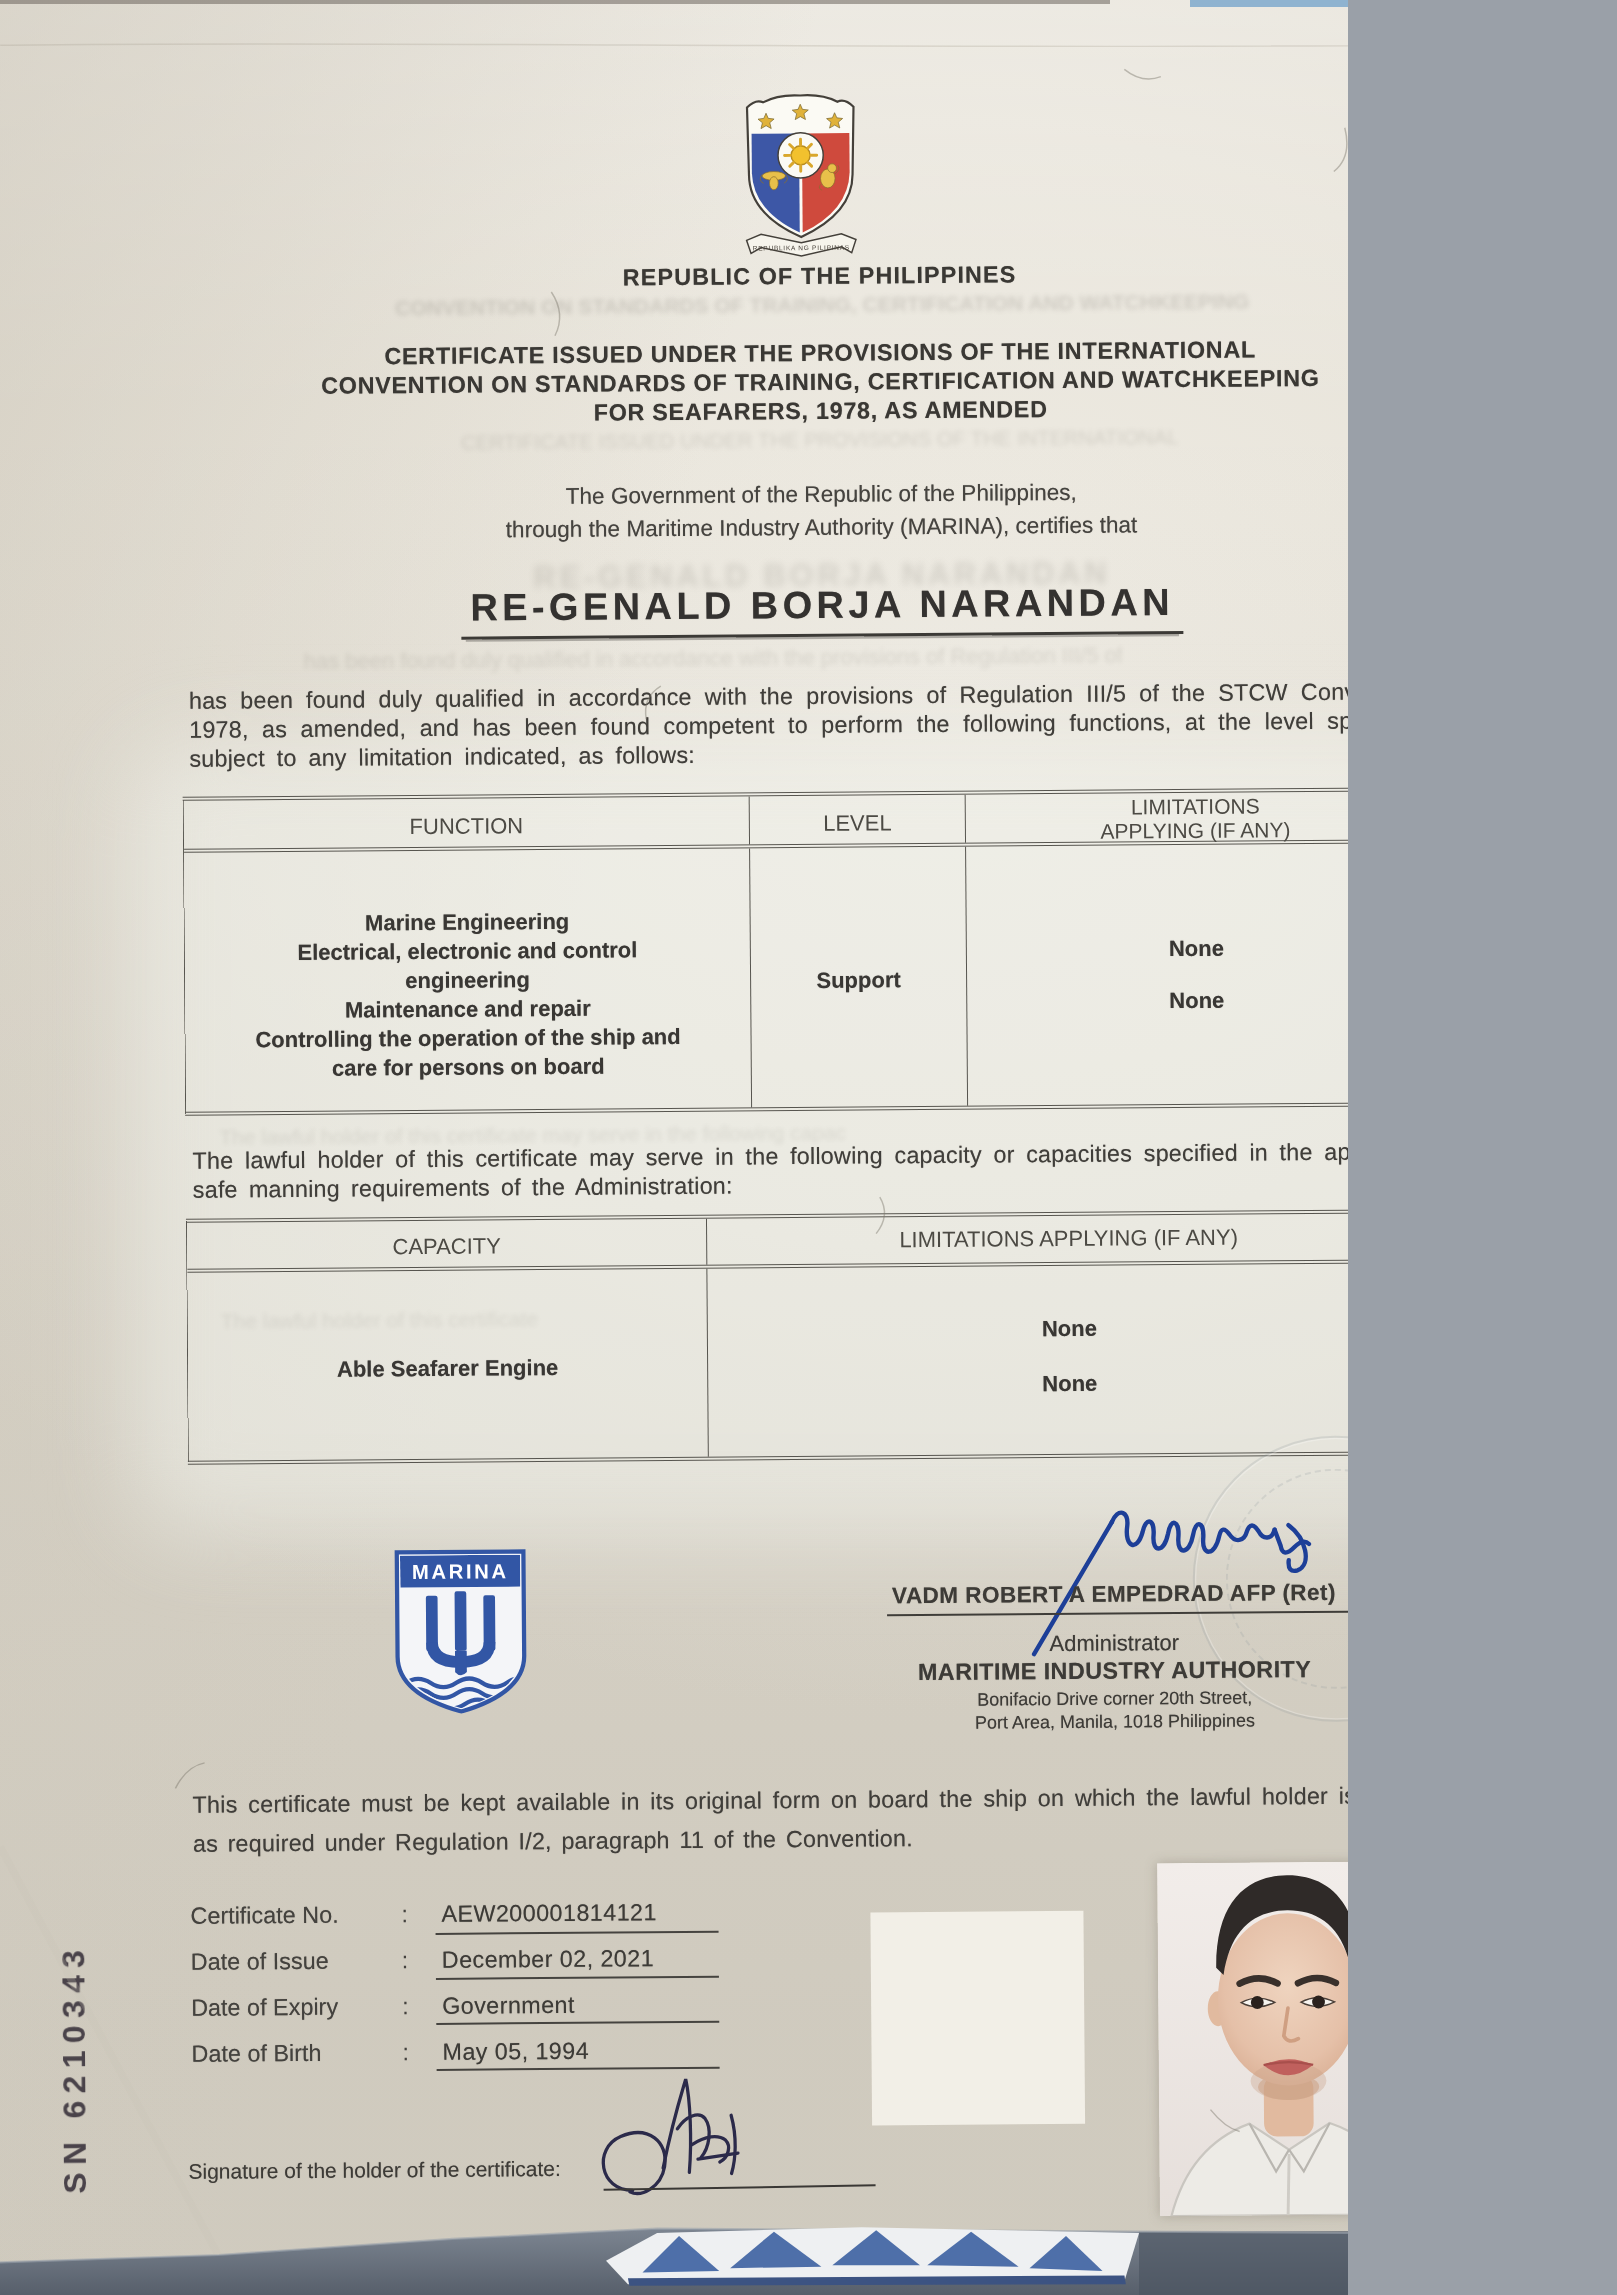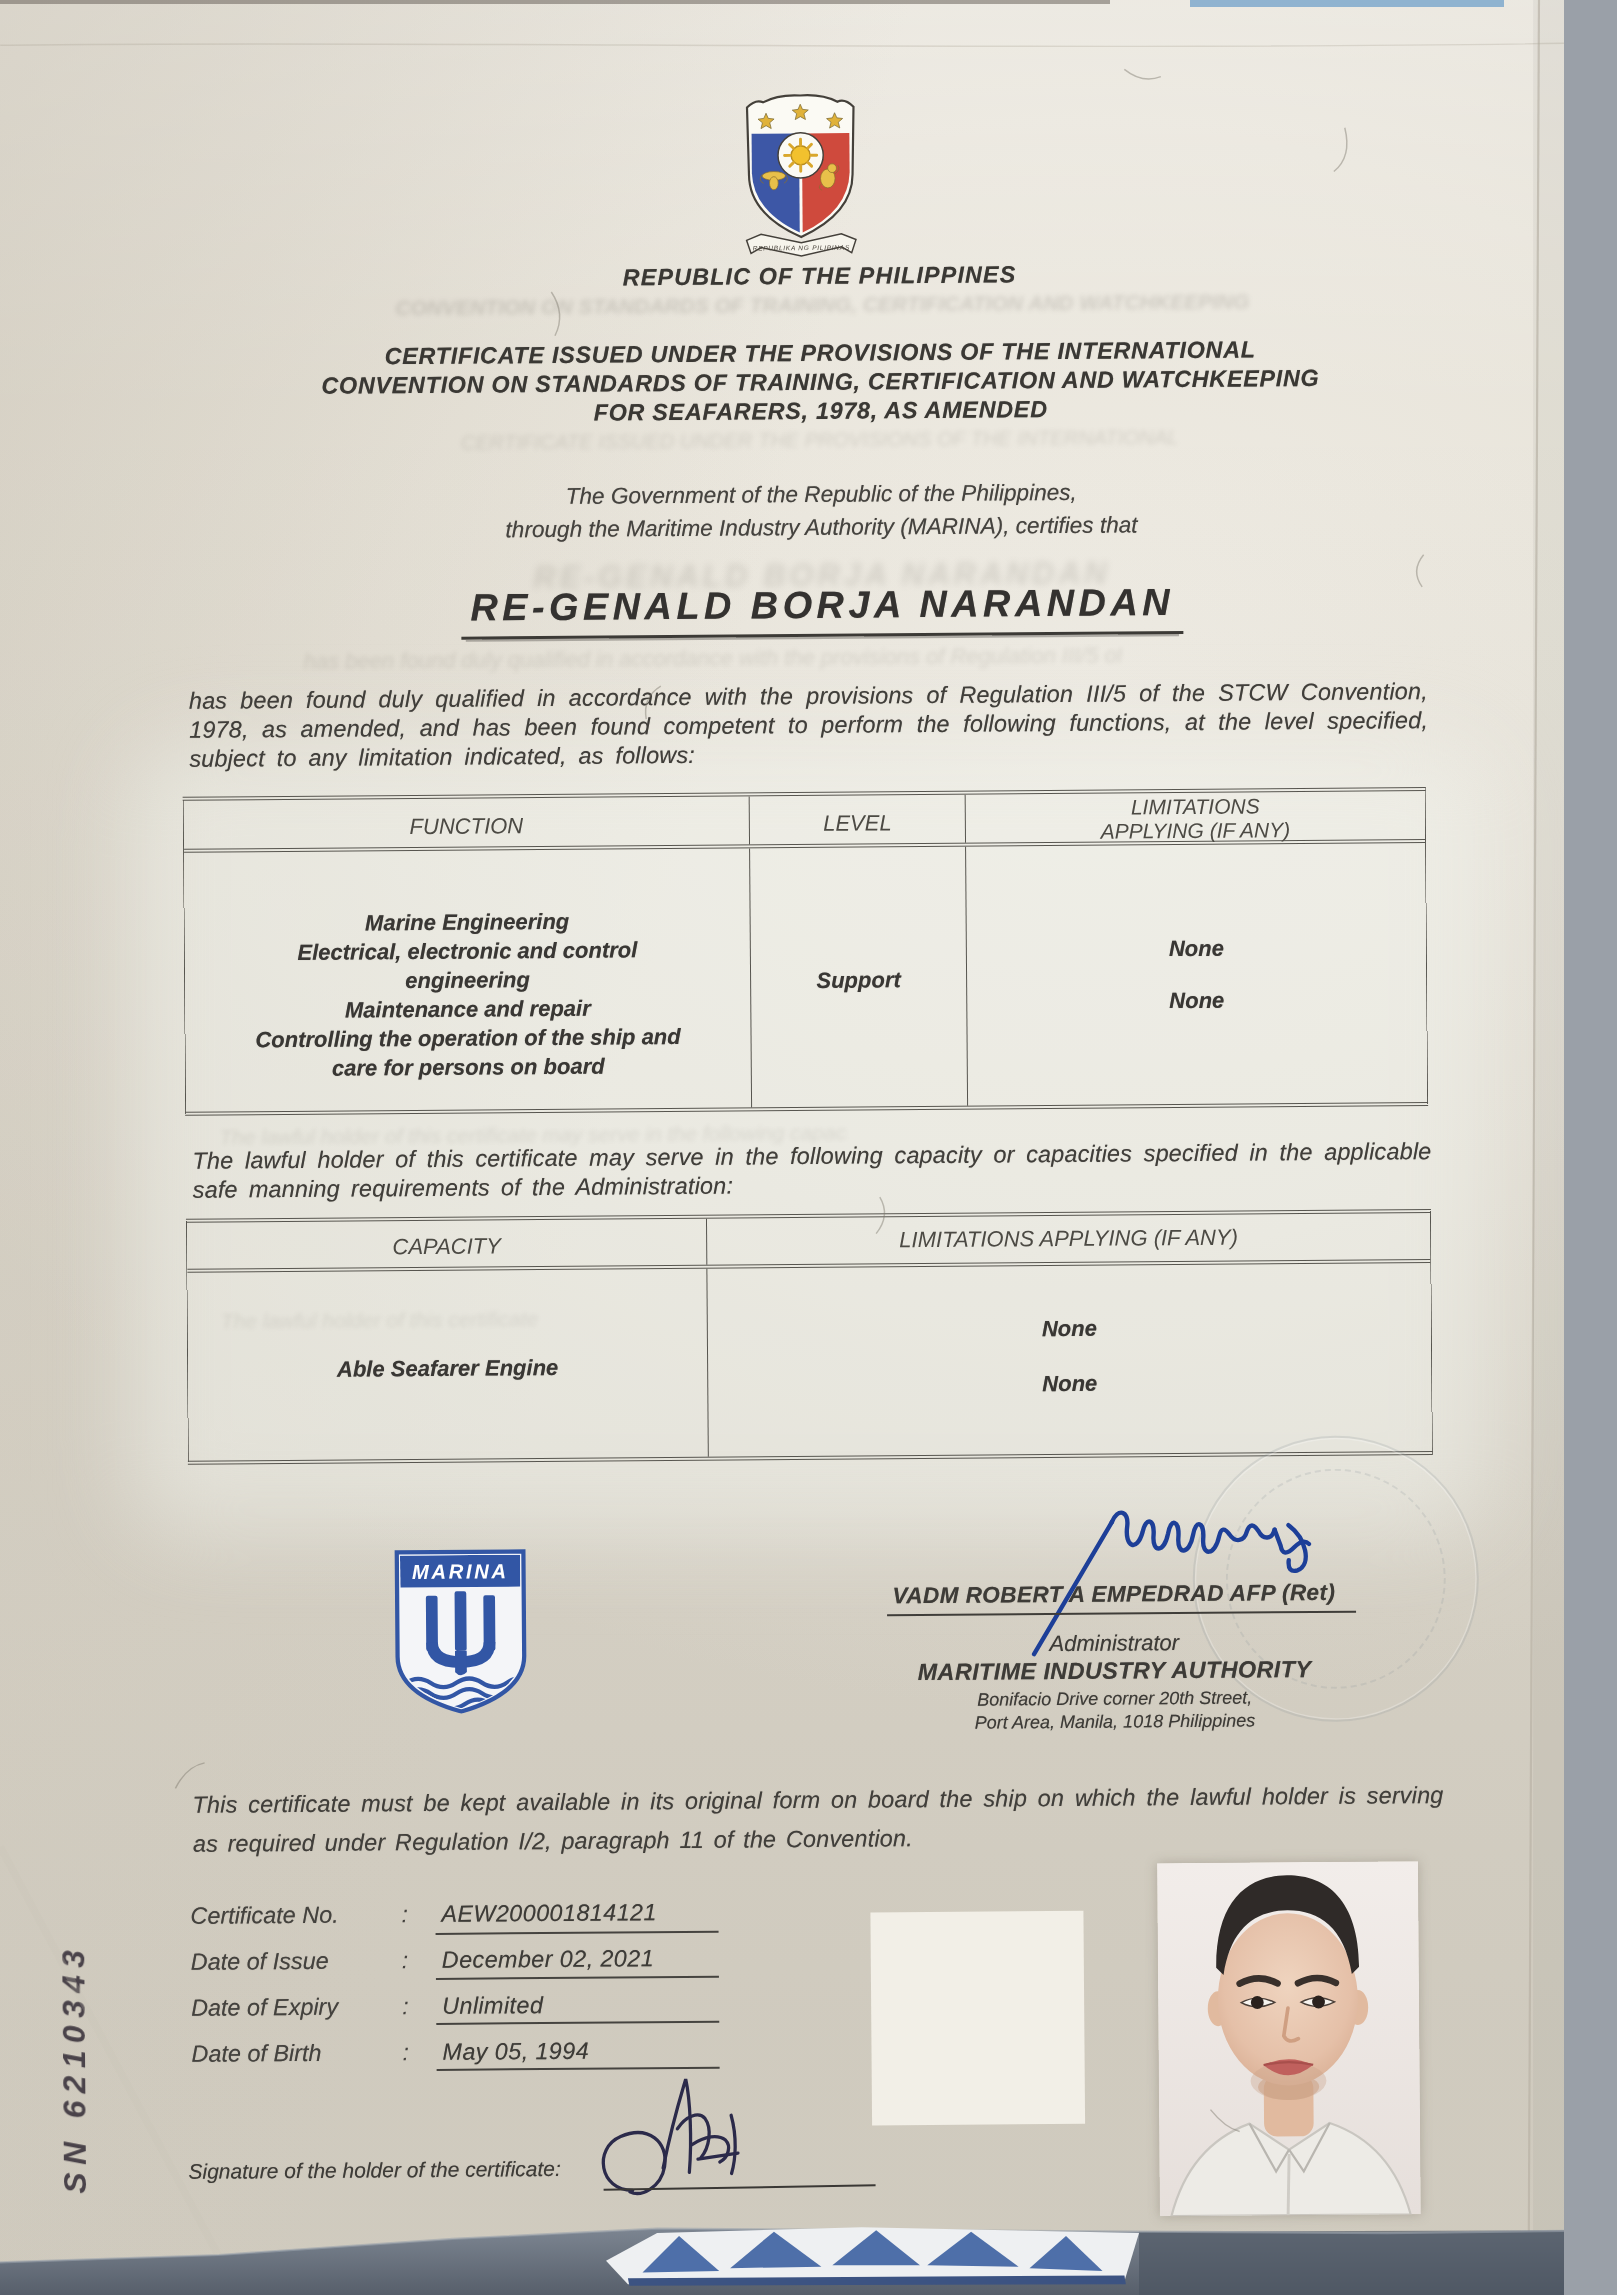--- a/index.html
+++ b/index.html
@@ -1,18 +1,18 @@
 <!DOCTYPE html>
 <html style="font-size:11.7px"><head>
 <meta charset="utf-8">
 <style>
   html,body{margin:0;padding:0;background:#9aa0a8;}
   *{box-sizing:border-box;}
-  .stage{position:relative;width:1564px;height:2295px;overflow:hidden;
-         font-family:"Liberation Sans", sans-serif;color:#3b3936;font-style:italic;}
+  .stage{position:relative;width:1348px;height:2295px;overflow:hidden;
+         font-family:"Liberation Sans", sans-serif;color:#3b3936;}
   .paper{position:absolute;inset:0;
      background:
        linear-gradient(105deg, rgba(205,199,186,.50), rgba(236,232,224,0) 42%),
        linear-gradient(to bottom, rgba(255,255,255,.30), rgba(255,255,255,0) 18%, rgba(90,84,72,.10) 88%),
        radial-gradient(1314px 1022px at 70% 30%, #efece4 0%, #e8e4da 55%, #ddd8cc 100%);}
   .soft-center{position:absolute;left:131px;top:745px;width:1358px;height:789px;
      background:rgba(244,246,240,.5);filter:blur(44px);border-radius:58px;}
   .content{position:absolute;inset:0;transform:rotate(-0.45deg);transform-origin:803px 1095px;}
 
   .centered-band{position:absolute;left:96px;width:1460px;text-align:center;}
@@ -226,21 +226,21 @@
     <div class="dt-value scan-soft" style="top:1898px">AEW200001814121</div>
     <div class="dt-line" style="top:1930px"></div>
 
     <div class="dt-label scan-soft" style="top:1944px">Date of Issue</div>
     <div class="dt-colon" style="top:1944px">:</div>
     <div class="dt-value scan-soft" style="top:1944px">December 02, 2021</div>
     <div class="dt-line" style="top:1975px"></div>
 
     <div class="dt-label scan-soft" style="top:1990px">Date of Expiry</div>
     <div class="dt-colon" style="top:1990px">:</div>
-    <div class="dt-value scan-soft" style="top:1990px">Unlimited</div>
+    <div class="dt-value scan-soft" style="top:1990px">Government</div>
     <div class="dt-line" style="top:2020px"></div>
 
     <div class="dt-label scan-soft" style="top:2036px">Date of Birth</div>
     <div class="dt-colon" style="top:2036px">:</div>
     <div class="dt-value scan-soft" style="top:2036px">May 05, 1994</div>
     <div class="dt-line" style="top:2066px"></div>
 
     <div class="qr" id="qr"></div>
 
     <svg class="photo" viewBox="0 0 179 242" preserveAspectRatio="none">

